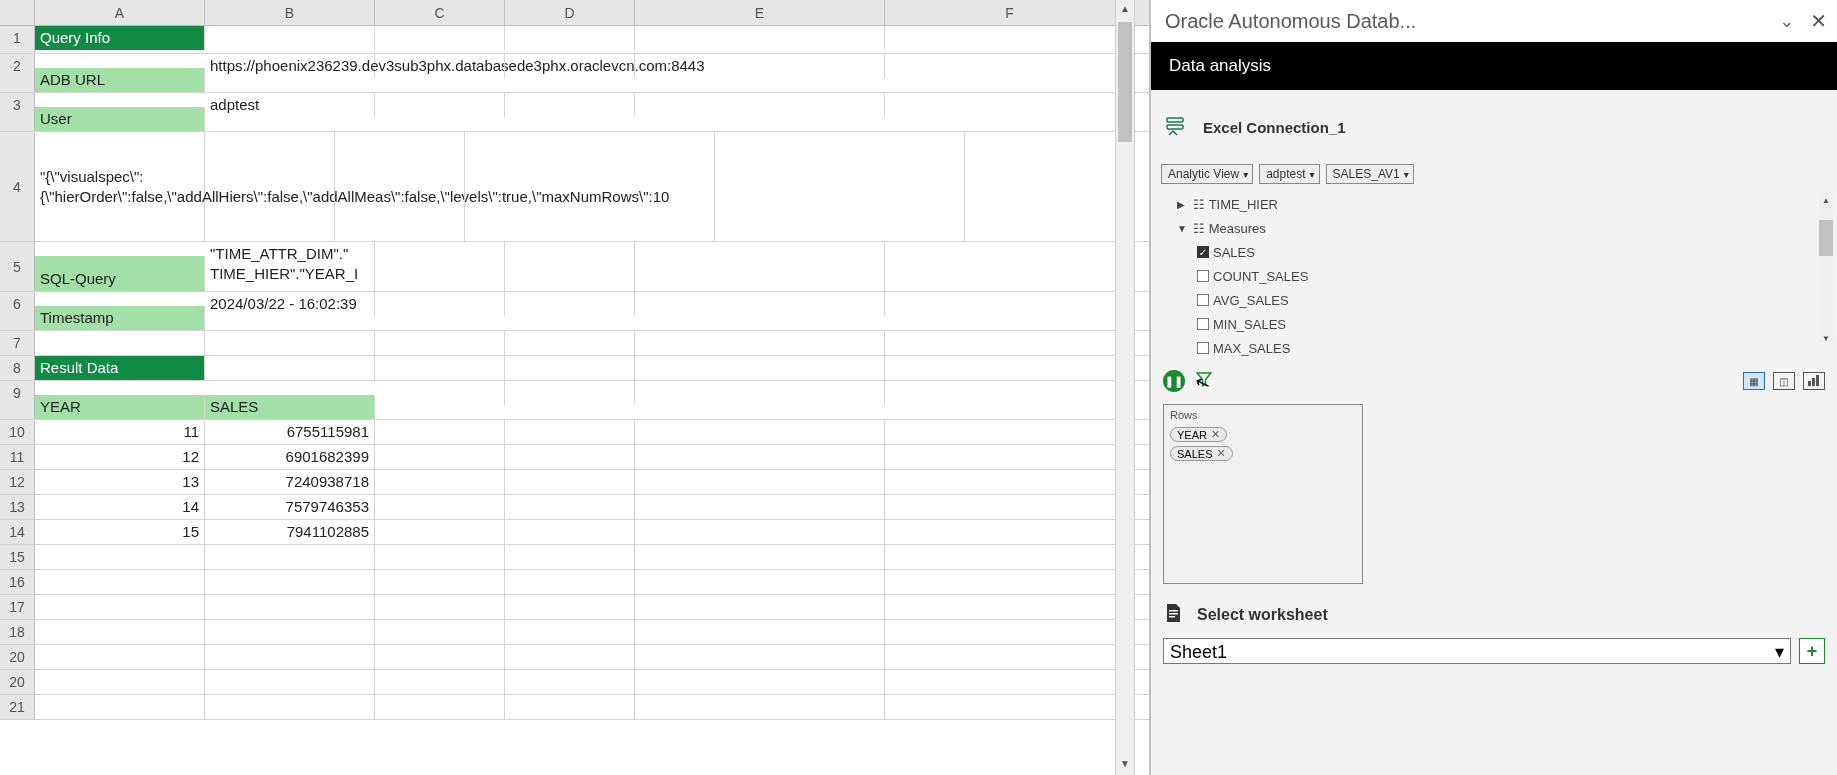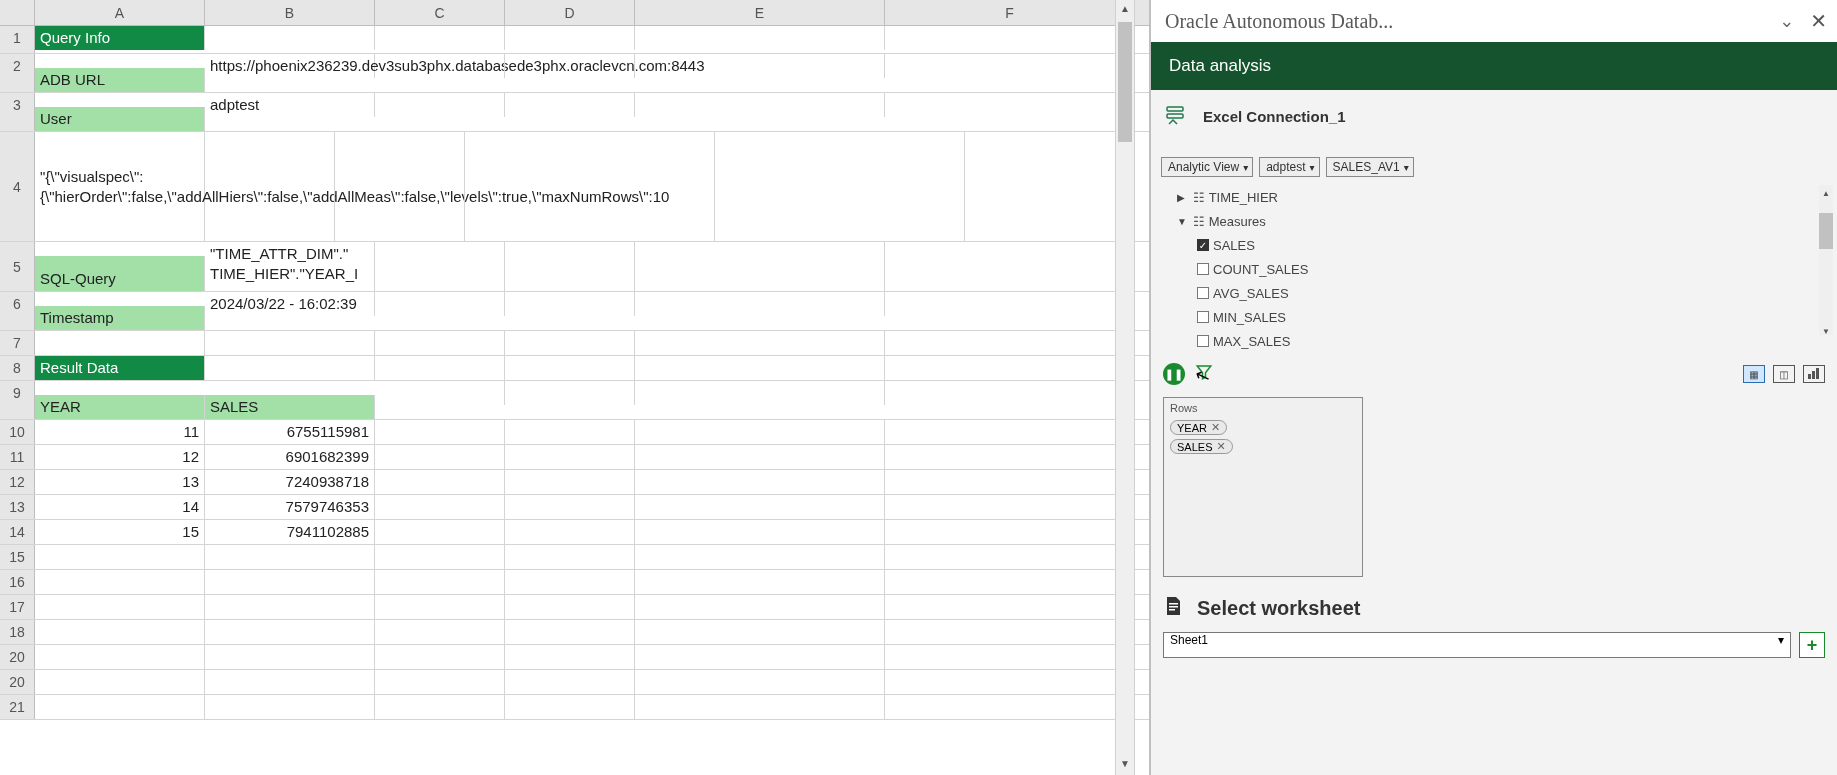--- a/index.html
+++ b/index.html
@@ -104,45 +104,44 @@
     position: relative;
   }
   .pane-header {
     display: flex;
     align-items: center;
     padding: 6px 10px 6px 14px;
     background: #fff;
     height: 42px;
     font-size: 20px;
     color: #595959;
-    font-family: Liberation Serif, serif;
   }
   .pane-header .chev { margin-left: auto; margin-right: 16px; font-size:18px; cursor:pointer; color:#666;}
   .pane-header .close { font-size: 20px; cursor:pointer; color:#555; font-weight:300;}
   .pane-subheader {
     height: 48px;
-    background: #14532d;
+    background: #000000;
     color: #fff;
     display: flex;
     align-items: center;
     padding: 0 18px;
     font-size: 17px;
   }
   .pane-body {
     flex: 1;
     background: #f3f3f3;
     overflow: hidden;
     display: flex;
     flex-direction: column;
   }
   .conn-row {
     display: flex;
     align-items: center;
     gap: 14px;
-    padding: 13px 12px;
+    padding: 24px 12px;
   }
   .conn-icon {
     width: 26px; height: 26px;
     display:flex; align-items:center; justify-content:center;
   }
   .conn-title { font-size: 15px; font-weight: 600; color:#333;}
   .selects-row {
     display: flex;
     gap: 6px;
     padding: 0 10px 8px 10px;
@@ -150,21 +149,20 @@
   .sel {
     display: inline-flex;
     align-items: center;
     border: 1px solid #888;
     background: #eee;
     font-size: 12px;
     padding: 1px 4px 1px 6px;
     height: 20px;
     color:#333;
     white-space: nowrap;
-    margin-top: 15px;
   }
   .sel .caret { margin-left: 4px; font-size: 10px;}
   .tree-view {
     margin: 0 14px 0 16px;
     font-size: 13px;
     color: #444;
     position: relative;
   }
   .tree-scroll {
     position: absolute;
@@ -218,28 +216,28 @@
     border-radius: 10px;
     padding: 0 6px;
     font-size: 11px;
     margin: 2px 0;
     background: #e9e9e9;
     gap:4px;
   }
   .tag .x { font-size: 11px; color:#666; cursor:pointer;}
   .select-ws-row {
     display:flex; align-items:center; gap:14px; padding: 8px 12px 6px 12px;
-    font-size:20px; font-weight:600; color:#333;
+    font-size:16px; font-weight:600; color:#333;
   }
   .ws-selector-row {
     display:flex; align-items:center; gap:8px; padding: 4px 12px 10px 12px;
   }
   .ws-select {
     flex:1; height:26px; border:1px solid #777; background:#fff; padding:0 6px;
-    font-size:12px; display:flex; align-items:flex-start; justify-content:space-between;
+    font-size:18px; display:flex; align-items:flex-end; justify-content:space-between;
   }
   .add-btn {
     width:26px; height:26px; border:1px solid #1a8a2e; color:#1a8a2e; background:#fff;
     display:flex; align-items:center; justify-content:center; font-size:18px; font-weight:700;
   }
   .cursor-arrow {
     position:absolute;
     left: 28px; top: 180px;
     font-size: 18px; color:#000;
     transform: rotate(-20deg);

